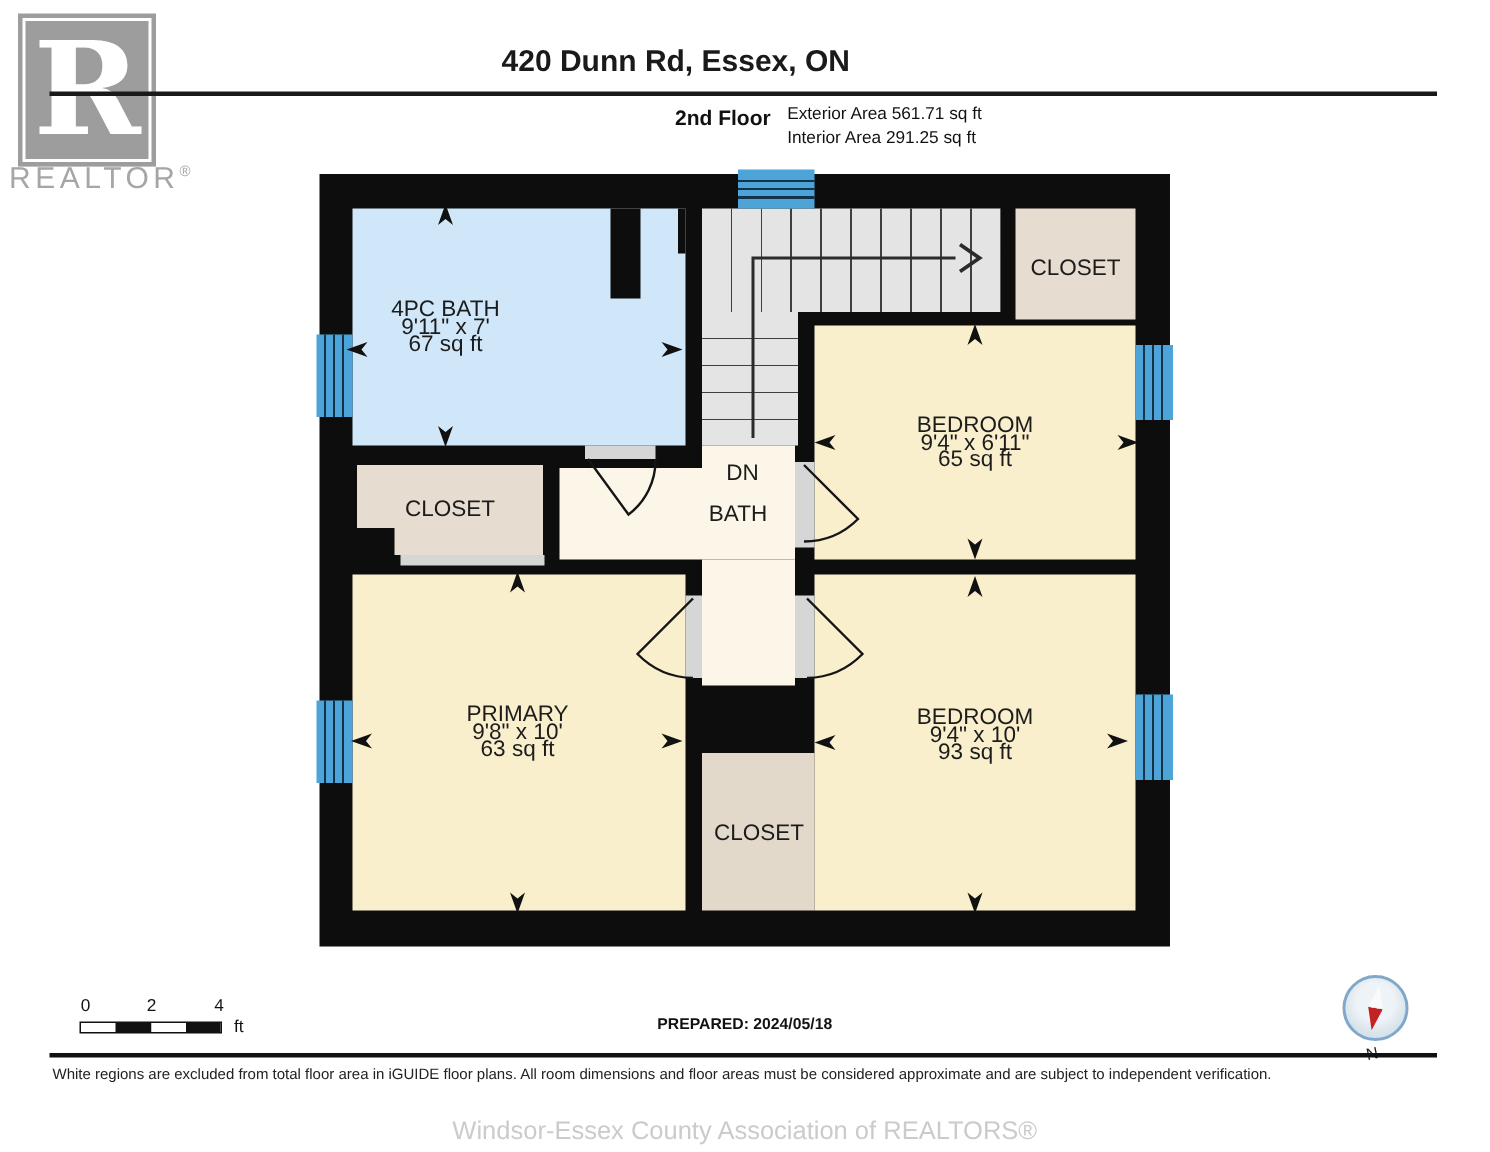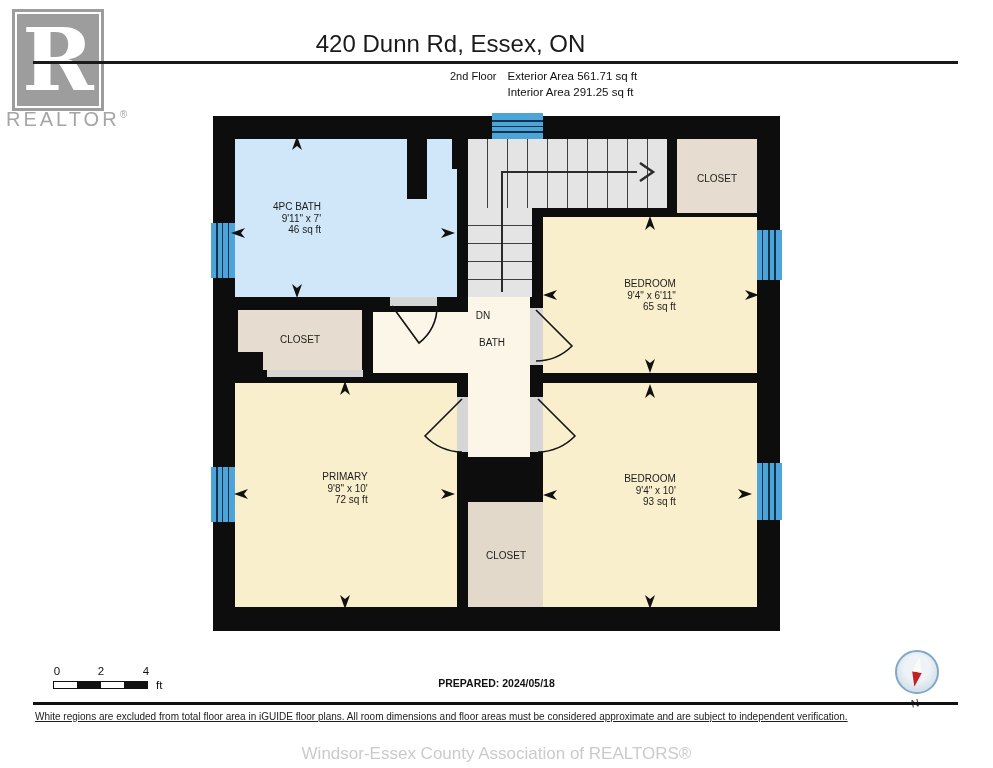--- a/index.html
+++ b/index.html
@@ -7,46 +7,46 @@
         font-family:"Liberation Sans",sans-serif;color:#111;}
 
   
   .logo-box{position:absolute;left:12px;top:9px;width:92px;height:102px;
             background:#9d9d9d;box-shadow:inset 0 0 0 3px #9d9d9d, inset 0 0 0 5px #fff;
             display:flex;align-items:center;justify-content:center;}
   .logo-r{font-family:"DejaVu Serif",serif;font-weight:bold;font-size:86px;color:#fff;line-height:1;}
   .logo-word{position:absolute;left:6px;top:108px;font-size:20px;letter-spacing:3px;color:#a6a6a6;}
   .logo-word sup{font-size:10px;}
   .page-title{position:absolute;left:0;top:30px;width:901px;text-align:center;
-              font-size:24px;font-weight:normal;color:#1a1a1a;}
+              font-size:20px;font-weight:bold;color:#1a1a1a;}
   .title-rule{position:absolute;left:33px;top:61px;width:925px;height:3px;background:#1a1a1a;}
   .subtitle{position:absolute;left:450px;top:70px;display:flex;gap:11px;}
-  .subtitle .floor{font-weight:normal;font-size:11px;}
+  .subtitle .floor{font-weight:bold;font-size:14px;}
   .subtitle .areas div{font-size:11.5px;margin-bottom:4px;}
 
   
   .plan{position:absolute;left:213px;top:116px;width:567px;height:515px;
         background:var(--wall,#0d0d0d);overflow:visible;}
   .room{position:absolute;}
   .bg-bath{background:var(--bath,#cfe7f8);}
   .bg-room{background:var(--room,#f9efcd);}
   .bg-hall{background:var(--hall,#fbf6e8);}
   .bg-closet{background:var(--closet,#e6ddd0);}
   .bg-closet-c{background:var(--closet-center,#e2d9ca);}
   .stairs-h{background-color:var(--stairs,#e4e4e4);
     background-image:repeating-linear-gradient(90deg,transparent 0 19px,#3f3f3f 19px 20px);}
   .stairs-v{background-color:var(--stairs,#e4e4e4);
     background-image:repeating-linear-gradient(180deg,transparent 0 17px,#3f3f3f 17px 18px);}
   .wallpatch{position:absolute;background:var(--wall,#0d0d0d);}
   .jamb{position:absolute;background:#d6d6d6;}
   .win{position:absolute;background-color:var(--window,#4da4d8);}
   .win.v{background-image:linear-gradient(90deg,transparent 0 5px,#14334b 5px 6.5px,transparent 6.5px 11px,#14334b 11px 12.5px,transparent 12.5px 17px,#14334b 17px 18.5px,transparent 18.5px);}
   .win.h{background-image:linear-gradient(180deg,transparent 0 7px,#14334b 7px 8.5px,transparent 8.5px 12.5px,#14334b 12.5px 14px,transparent 14px 18px,#14334b 18px 19.5px,transparent 19.5px);}
-  .rlabel{position:absolute;transform:translate(-50%,-50%);text-align:right;
-          font-size:10px;line-height:11.5px;color:#1c1c1c;white-space:nowrap;}
+  .rlabel{position:absolute;transform:translate(-50%,-50%);text-align:center;
+          font-size:15px;line-height:11.5px;color:#1c1c1c;white-space:nowrap;}
   .plan svg{position:absolute;left:0;top:0;}
 
   
   .scale-tick{position:absolute;transform:translateX(-50%);font-size:11.5px;color:#111;top:665px;}
   .scale-bar{position:absolute;left:53px;top:681px;width:95px;height:8px;
              border:1.5px solid #111;display:flex;box-sizing:border-box;}
   .scale-bar div{flex:1;}
   .sc-w{background:#fff;} .sc-b{background:#111;}
   .scale-unit{position:absolute;left:156px;top:679px;font-size:11.5px;}
   .prepared{position:absolute;left:0;top:677px;width:993px;text-align:center;
@@ -56,21 +56,21 @@
            border:2.5px solid #7fa8cb;box-sizing:border-box;}
   .needle{position:absolute;left:50%;top:50%;width:13px;height:30px;
           transform:translate(-50%,-50%) rotate(10deg);}
   .needle .n-top{width:13px;height:15px;background:#fafafa;
           clip-path:polygon(50% 0,88% 100%,12% 100%);filter:drop-shadow(0 0 1px #8a8a8a);}
   .needle .n-bot{width:13px;height:15px;background:#c32222;
           clip-path:polygon(12% 0,88% 0,50% 100%);}
   .compass-n{position:absolute;left:911px;top:697px;font-size:11px;color:#222;
              transform:rotate(-12deg);}
   .footer-rule{position:absolute;left:33px;top:702px;width:925px;height:3px;background:#111;}
-  .disclaimer{position:absolute;left:35px;top:711px;width:930px;font-size:10px;color:#222;text-decoration:underline;}
+  .disclaimer{position:absolute;left:35px;top:711px;width:930px;font-size:10px;color:#222;}
   .watermark{position:absolute;left:0;top:744px;width:993px;text-align:center;
              font-size:17px;color:#cbcbcb;}
 </style>
 </head>
 <body>
 
 <div class="page">
 
   <div class="logo-box">
     <span class="logo-r">R</span>
@@ -143,43 +143,43 @@
         <path d="M437,268 L432,282 L437,278 L442,282 Z"></path>
         <path d="M330,379 L344,374 L340,379 L344,384 Z"></path>
         <path d="M539,378 L525,373 L529,378 L525,383 Z"></path>
         <path d="M437,493 L432,479 L437,483 L442,479 Z"></path>
       </g>
     </svg>
 
     <div class="rlabel" style="left:84px;top:102px">
       <div>4PC BATH</div>
       <div>9'11" x 7'</div>
-      <div>46 sq ft</div>
+      <div>67 sq ft</div>
     </div>
     <div class="rlabel" style="left:504px;top:63px">
       <div>CLOSET</div>
     </div>
     <div class="rlabel" style="left:437px;top:179px">
       <div>BEDROOM</div>
       <div>9'4" x 6'11"</div>
       <div>65 sq ft</div>
     </div>
     <div class="rlabel" style="left:87px;top:224px">
       <div>CLOSET</div>
     </div>
-    <div class="rlabel" style="left:270px;top:200px">
+    <div class="rlabel" style="left:282px;top:200px">
       <div>DN</div>
     </div>
     <div class="rlabel" style="left:279px;top:227px">
       <div>BATH</div>
     </div>
     <div class="rlabel" style="left:132px;top:372px">
       <div>PRIMARY</div>
       <div>9'8" x 10'</div>
-      <div>72 sq ft</div>
+      <div>63 sq ft</div>
     </div>
     <div class="rlabel" style="left:293px;top:440px">
       <div>CLOSET</div>
     </div>
     <div class="rlabel" style="left:437px;top:374px">
       <div>BEDROOM</div>
       <div>9'4" x 10'</div>
       <div>93 sq ft</div>
     </div>
   </div>

